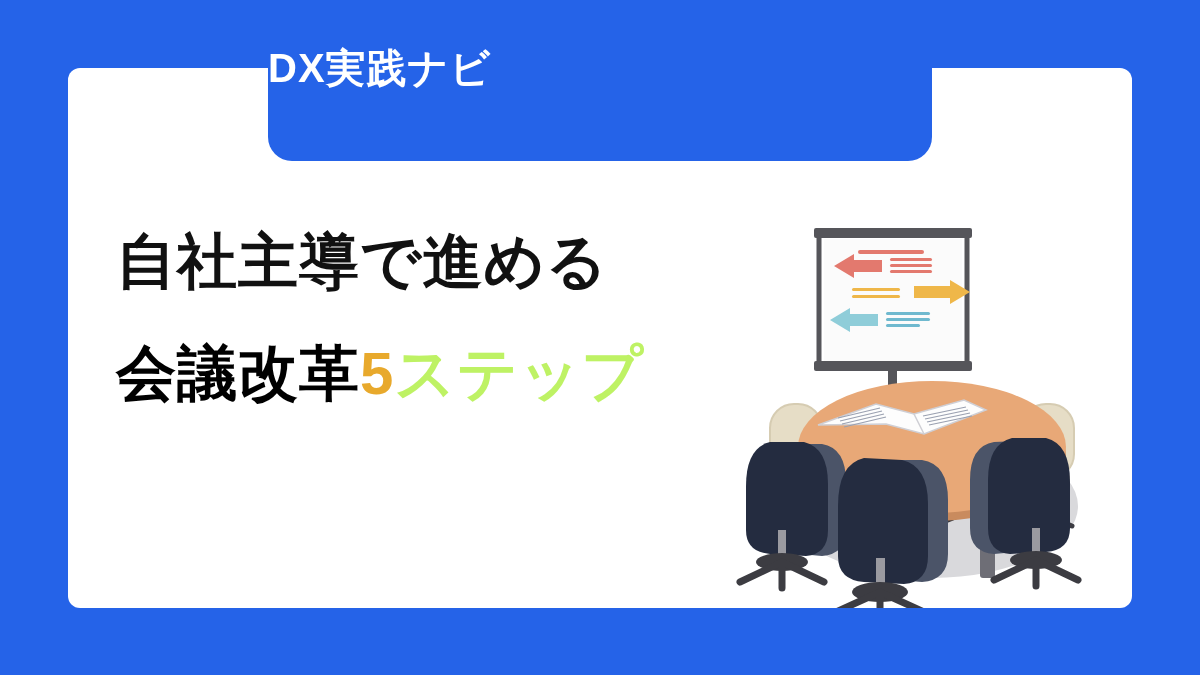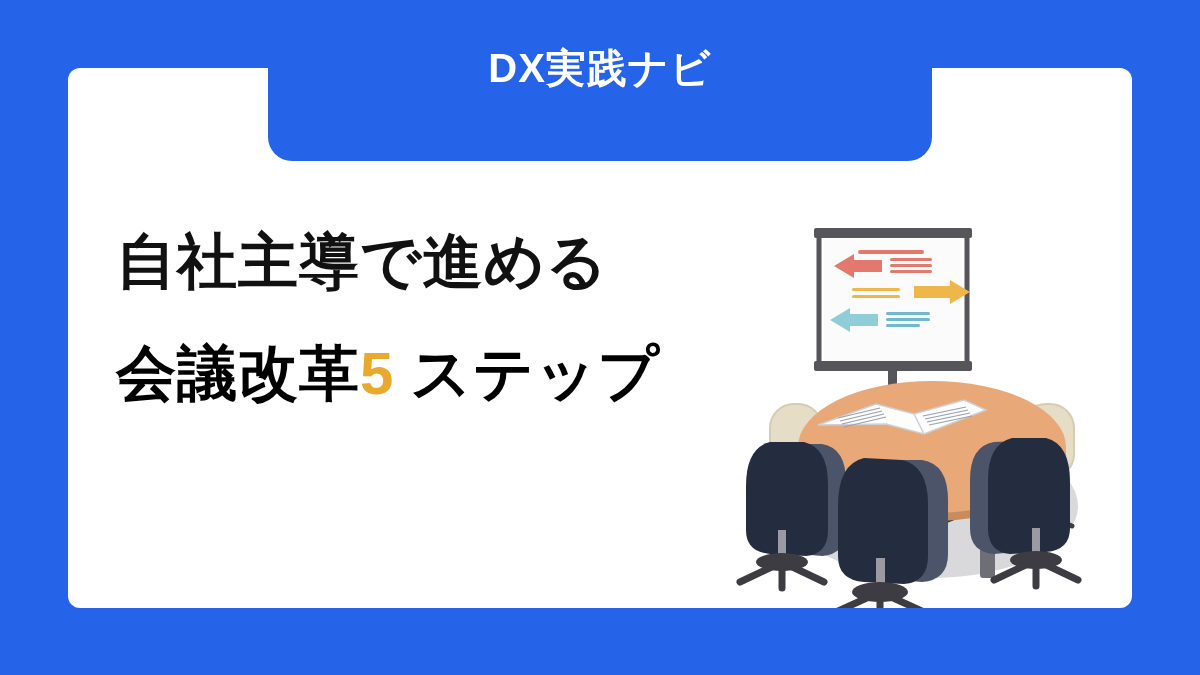--- a/index.html
+++ b/index.html
@@ -41,21 +41,21 @@
     background: #2563e8;
     border-bottom-left-radius: 24px;
     border-bottom-right-radius: 24px;
     z-index: 3;
   }
   .tab-label {
     position: absolute;
     left: 0;
     right: 0;
     top: 48px;
-    text-align: center;
+    text-align: left;
     color: #ffffff;
     font-size: 40px;
     font-weight: 700;
     letter-spacing: 1px;
     line-height: 1;
     white-space: nowrap;
   }
 
   
   .headline {
@@ -70,21 +70,21 @@
     font-size: 60px;
     font-weight: 700;
     letter-spacing: 1px;
     color: #111111;
   }
   .headline-line.line2 {
     margin-top: 52px;
   }
   .hl-blue  { color: #000000; }
   .hl-gold  { color: #e8a92c; }
-  .hl-black { color: #000000; margin-left: 16px; }
+  .hl-black { color: #bef264; }
 
   
   .illustration {
     position: absolute;
     left: 718px;
     top: 218px;
     width: 420px;
     height: 400px;
     z-index: 2;
   }

